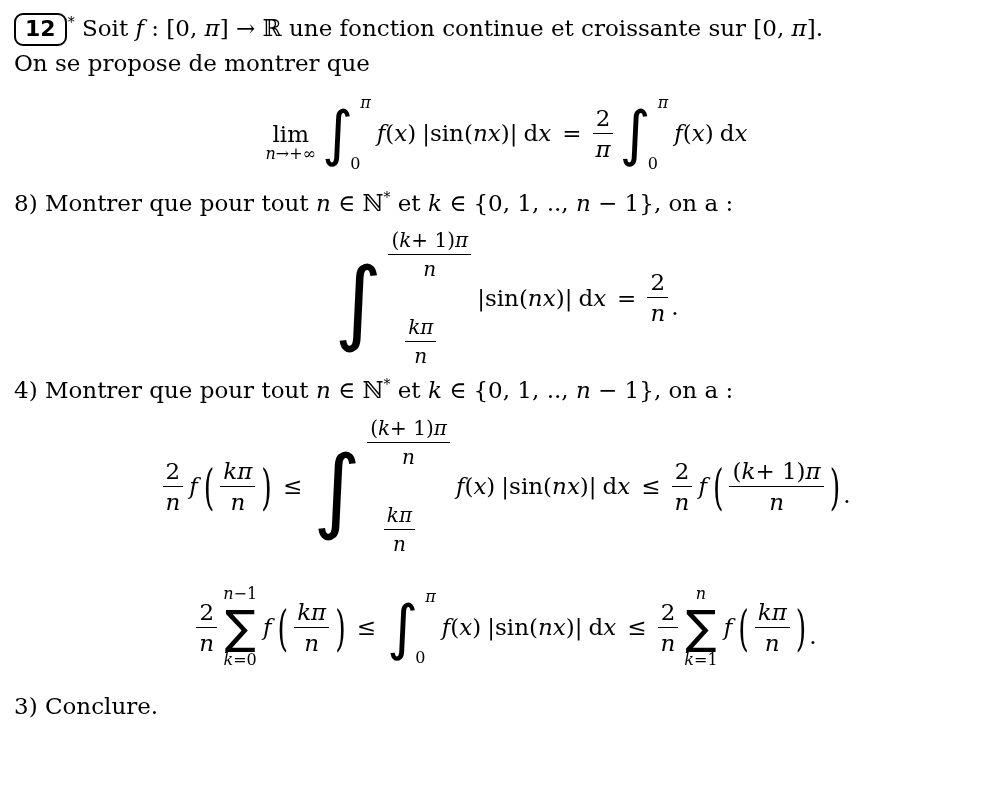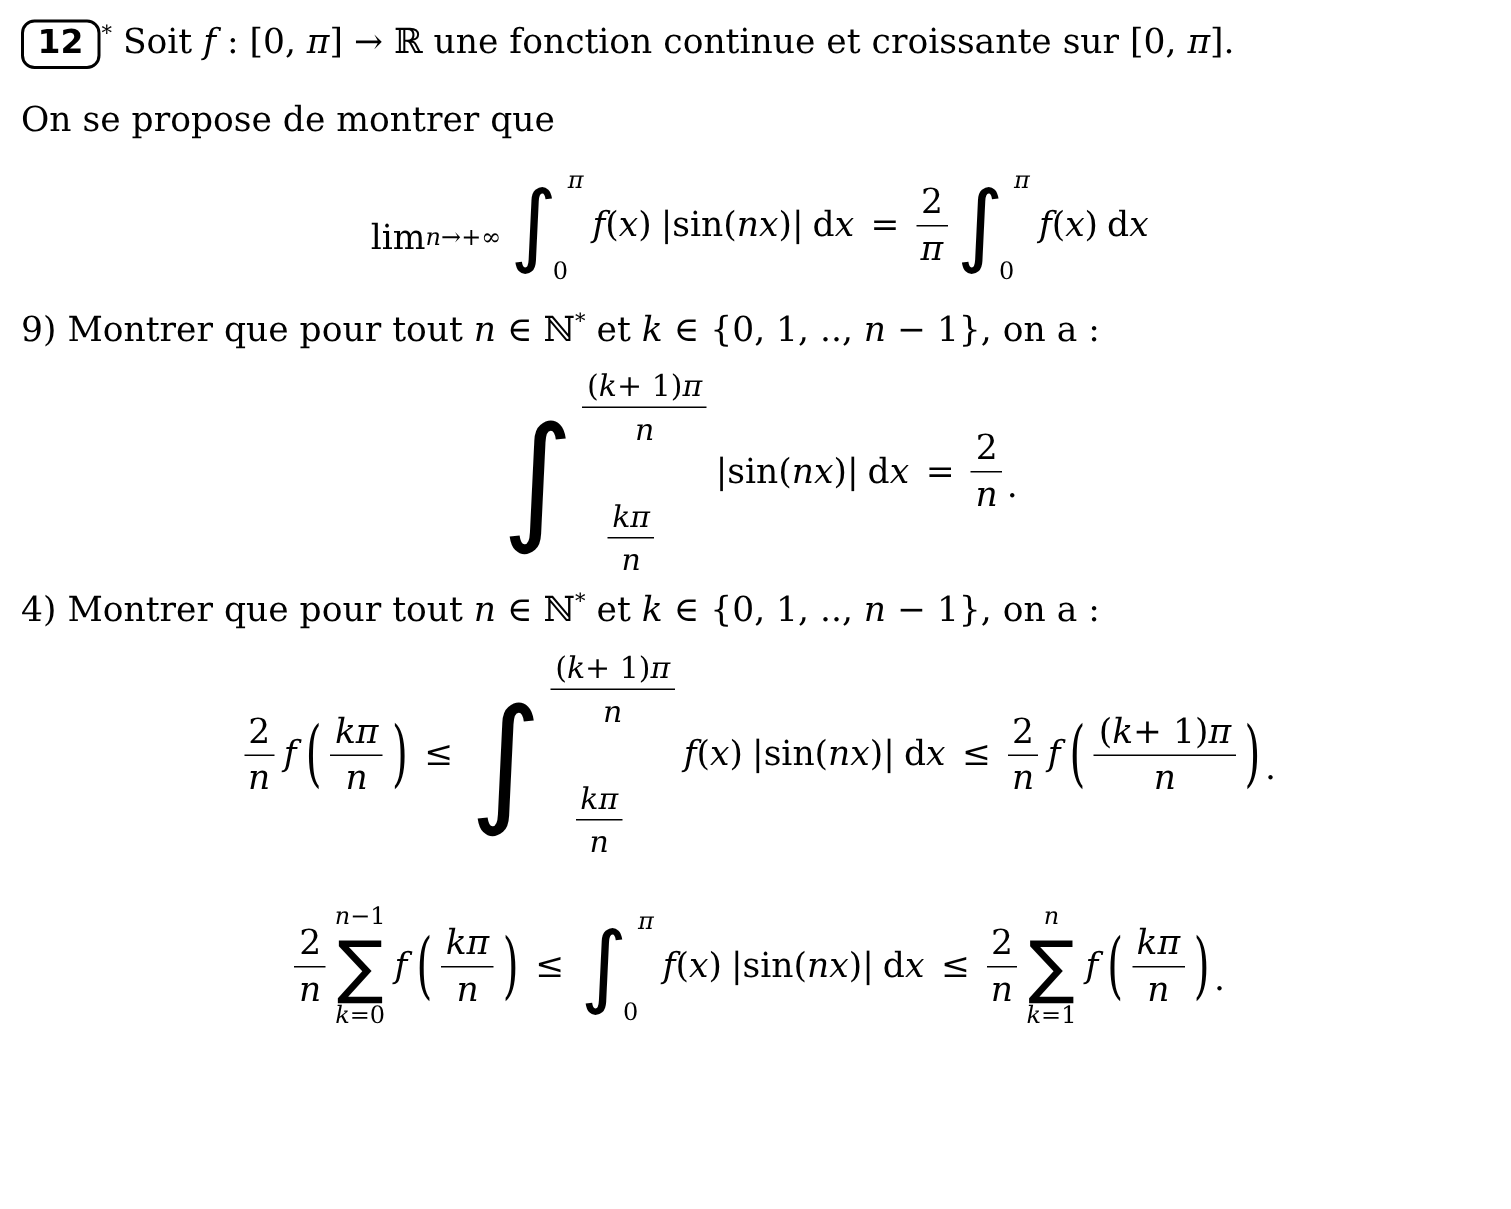--- a/index.html
+++ b/index.html
@@ -10,21 +10,21 @@
     background: #ffffff; color: #000000;
     font-family: "DejaVu Serif", serif;
     font-size: 23px;
     padding: 12px 8px 0 14px;
     overflow: hidden;
   }
   .rm { font-style: normal; }
   .mi { font-style: italic; }
 
   .tline { line-height: 1.42; white-space: nowrap; }
-  .l2 { margin-top: 18px; }
+  .l2 { margin-top: 1px; }
 
   .exbox {
     display: inline-block;
     border: 2.3px solid #000;
     border-radius: 9px;
     padding: 0 9px 1px 9px;
     font-family: "DejaVu Sans", sans-serif;
     font-weight: bold;
     font-size: 22px;
     line-height: 1.25;
@@ -42,21 +42,21 @@
   .d3 { height: 152px; margin: 4px 0 4px; }
   .d4 { height: 118px; margin: 6px 0 4px; }
 
   .g { display: inline-flex; align-items: baseline; }
   .rel { margin: 0 5px; }
 
   .frac { display: inline-flex; flex-direction: column; align-items: center; }
   .frac .num { padding: 0 3px 2px; border-bottom: 1.6px solid #000; white-space: nowrap; }
   .frac .den { padding: 2px 3px 0; white-space: nowrap; }
 
-  .limwrap { display: inline-flex; flex-direction: row; align-items: center; transform: translateY(9px); }
+  .limwrap { display: inline-flex; flex-direction: column; align-items: center; transform: translateY(9px); }
   .limsub { font-size: 16px; margin-top: -3px; }
 
   .intwrap { display: inline-flex; align-items: center; }
   .intglyph { font-family: "DejaVu Sans", sans-serif; font-size: 60px; line-height: 1; }
   .ilims { display: inline-flex; flex-direction: column; justify-content: space-between; height: 80px; font-size: 16px; margin-left: -2px; }
   .isup { margin-left: 9px; }
   .isub { margin-left: -1px; }
 
   .bigint { display: inline-flex; align-items: center; }
   .bigint .intglyph { font-size: 92px; transform: translateY(4px); }
@@ -130,21 +130,21 @@
         <span class="rm">(</span>
         <span class="mi">x</span>
         <span class="rm">)</span>
       </span>
     <span class="g">
         <span class="rm">d</span>
         <span class="mi">x</span>
       </span>
   </div>
 
-  <div class="tline"><span class="rm">9) Montrer que pour tout </span><span class="mi">n</span><span class="rm"> ∈ </span><span class="rm">ℕ</span><sup class="nstar rm">*</sup><span class="rm"> et </span><span class="mi">k</span><span class="rm"> ∈ </span><span class="rm">{0, 1, .., </span><span class="mi">n</span><span class="rm"> − 1}</span><span class="rm">, on a :</span></div>
+  <div class="tline"><span class="rm">8) Montrer que pour tout </span><span class="mi">n</span><span class="rm"> ∈ </span><span class="rm">ℕ</span><sup class="nstar rm">*</sup><span class="rm"> et </span><span class="mi">k</span><span class="rm"> ∈ </span><span class="rm">{0, 1, .., </span><span class="mi">n</span><span class="rm"> − 1}</span><span class="rm">, on a :</span></div>
 
   <div class="display d2">
     <span class="bigint">
       <span class="intglyph">∫</span>
       <span class="bilims">
         <span class="biup frac">
             <span class="num g">
               <span class="rm">(</span>
               <span class="mi">k</span>
               <span class="rm"> + 1)</span>
@@ -317,14 +317,15 @@
     <span class="mi">f</span>
     <span class="bp rm">(</span>
     <span class="frac">
         <span class="num mi">kπ</span>
         <span class="den mi">n</span>
       </span>
     <span class="bp rm">)</span>
     <span class="rm dot-low">.</span>
   </div>
 
+  <div class="tline"><span class="rm">3) Conclure.</span></div>
 
 </div>
 
 </body></html>

